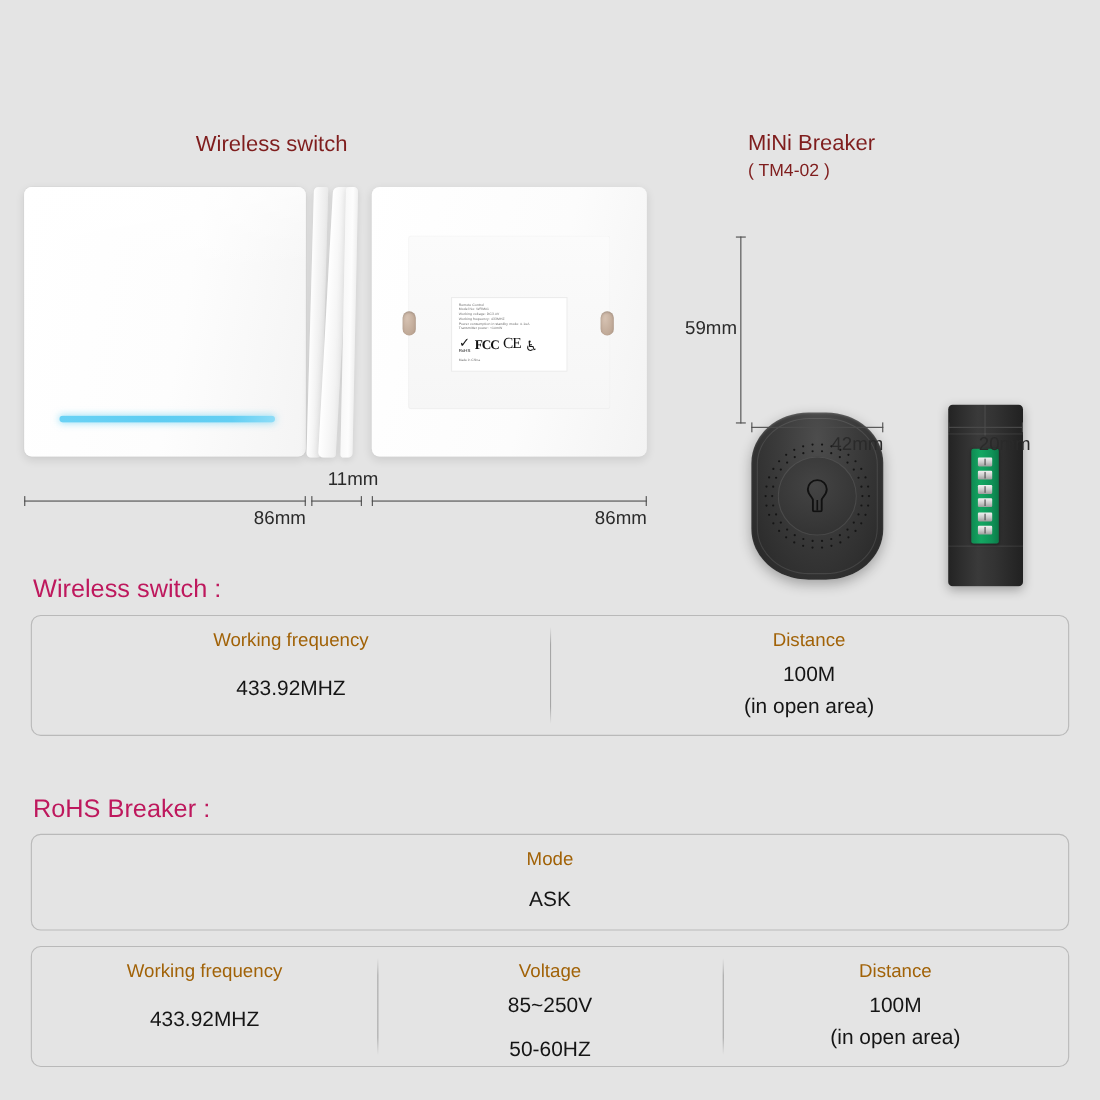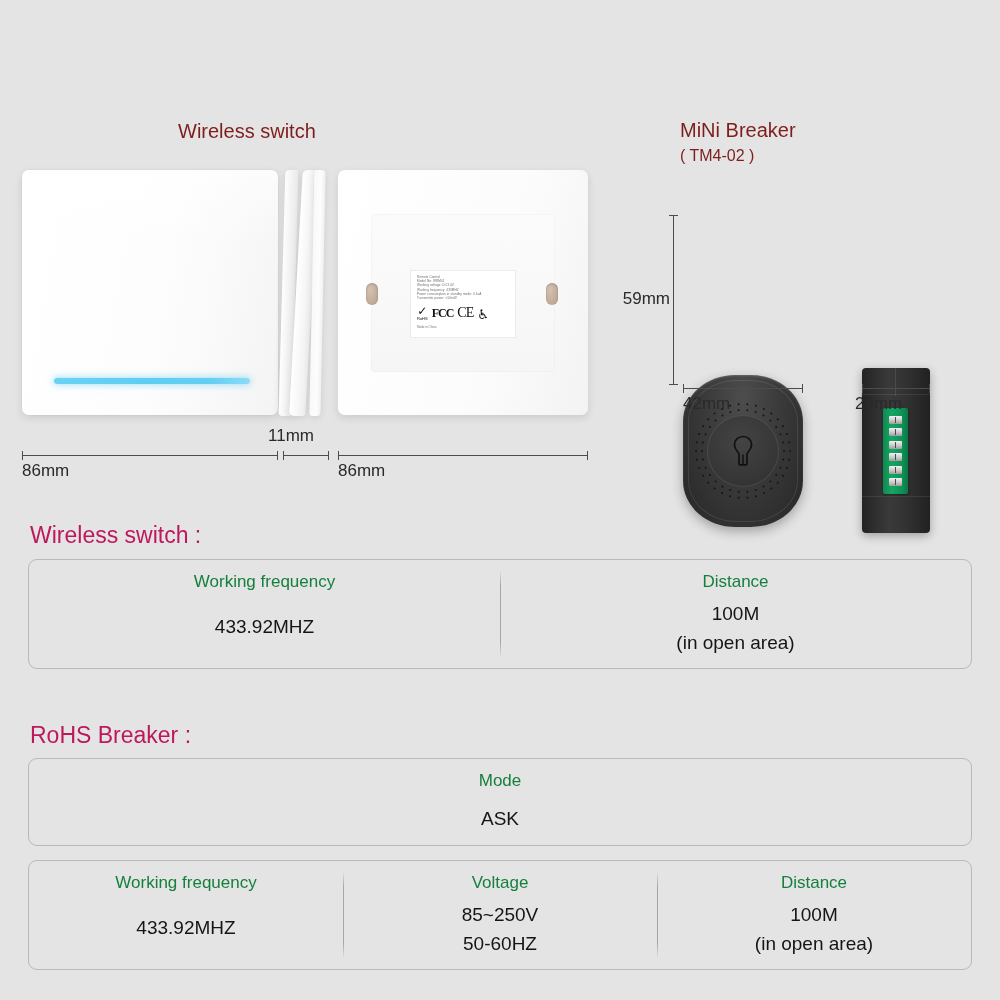--- a/index.html
+++ b/index.html
@@ -116,21 +116,21 @@
   .madein{display:block;font-size:3px;color:#777;margin-top:4px;}
   .dimline{
     position:absolute;height:1px;background:#4c4c4c;top:0;
   }
   .dimline:before,.dimline:after{
     content:"";position:absolute;top:-4px;width:1px;height:9px;background:#4c4c4c;
   }
   .dimline:before{left:0;}
   .dimline:after{right:0;}
   .dimtext{
-    position:absolute;font-size:17px;color:#2a2a2a;text-align:left;
+    position:absolute;font-size:17px;color:#2a2a2a;text-align:right;
     white-space:nowrap;
   }
 
   
   .vdim{position:absolute;width:1px;background:#4c4c4c;}
   .vdim:before,.vdim:after{
     content:"";position:absolute;left:-4px;width:9px;height:1px;background:#4c4c4c;
   }
   .vdim:before{top:0;}
   .vdim:after{bottom:0;}
@@ -215,21 +215,21 @@
   }
   .col{
     flex:1;position:relative;
     display:flex;flex-direction:column;align-items:center;justify-content:flex-start;
     padding-top:11px;box-sizing:border-box;
   }
   .col + .col:before{
     content:"";position:absolute;left:0;top:9%;width:1px;height:82%;
     background:linear-gradient(180deg,rgba(160,160,160,0),#a6a6a6 18%,#a6a6a6 82%,rgba(160,160,160,0));
   }
-  .ch{font-size:17px;color:#15803d;line-height:22px;text-align:center;}
+  .ch{font-size:17px;color:#a16207;line-height:22px;text-align:center;}
   .cv{font-size:19px;color:#151515;line-height:29px;text-align:center;margin-top:6px;}
   .cv.small-gap{margin-top:4px;}
 </style>
 </head>
 <body>
 
 <div class="page">
 
 
   <div class="cap cap-wireless">Wireless switch</div>
@@ -409,21 +409,21 @@
   </div>
 
   <div class="card" style="left:28px;top:860px;width:944px;height:110px;">
     <div class="col">
       <div class="ch">Working frequency</div>
       <div class="cv" style="margin-top:19px;">433.92MHZ</div>
     </div>
     <div class="col">
       <div class="ch">Voltage</div>
       <div class="cv">85~250V</div>
-      <div class="cv small-gap" style="margin-top:0;">50-60HZ</div>
+      <div class="cv small-gap" style="margin-top:11px;">50-60HZ</div>
     </div>
     <div class="col">
       <div class="ch">Distance</div>
       <div class="cv">100M</div>
       <div class="cv small-gap" style="margin-top:0;">(in open area)</div>
     </div>
   </div>
 
 </div>
 

